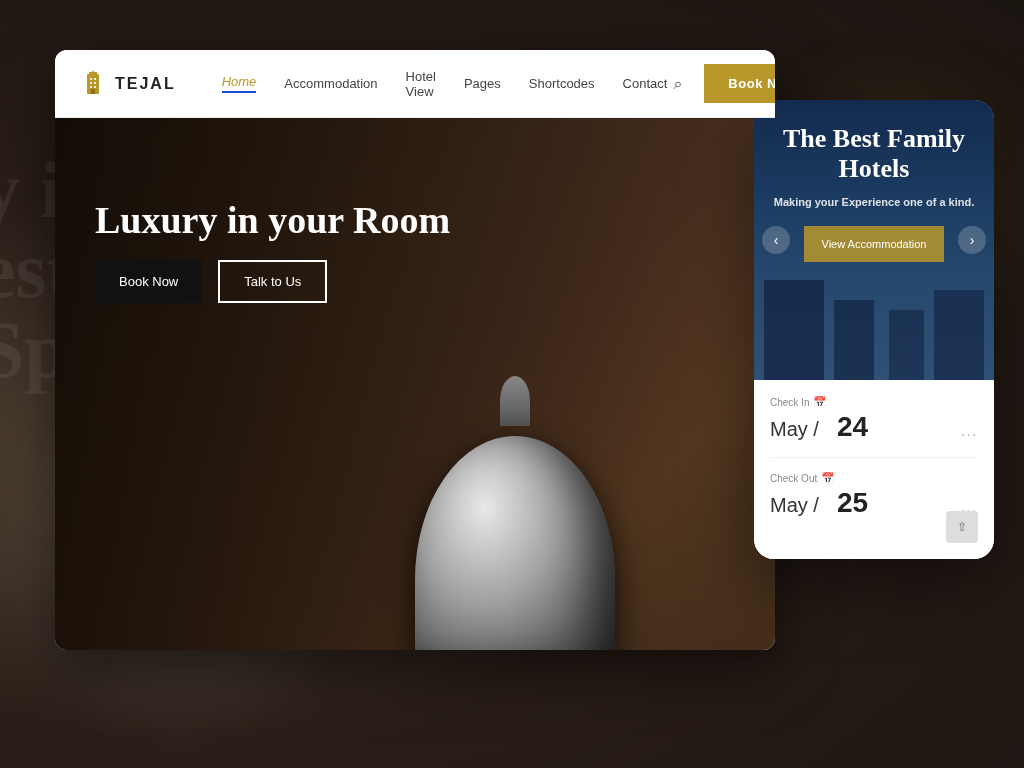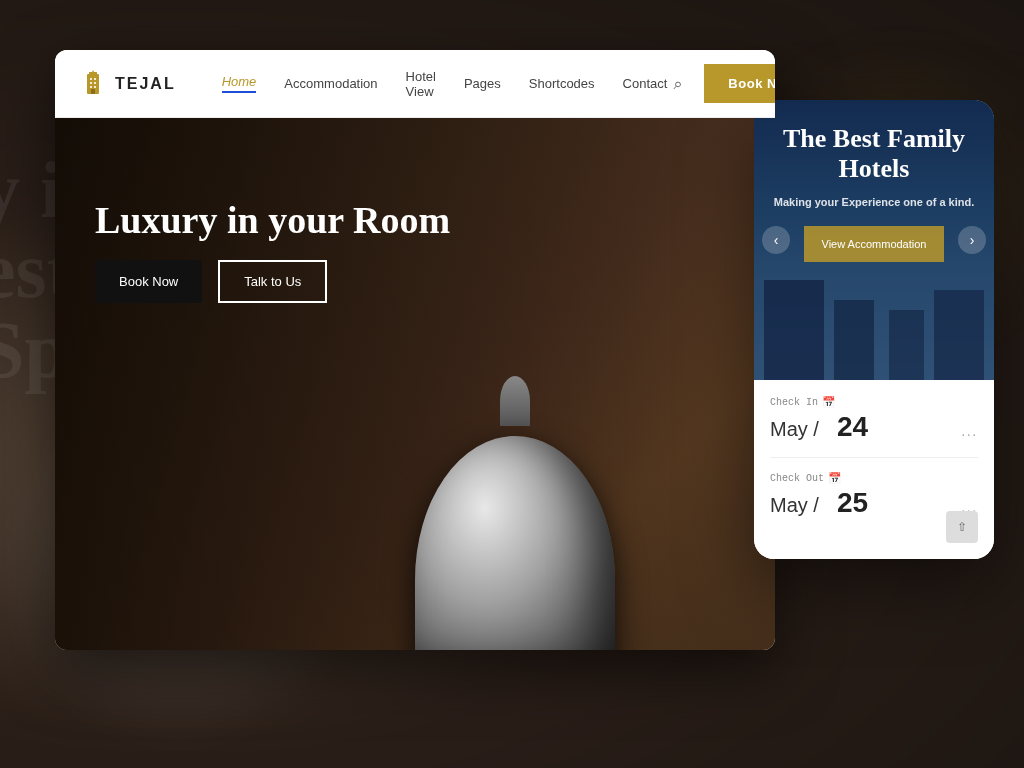--- a/index.html
+++ b/index.html
@@ -341,21 +341,21 @@
       background: #fff;
     }
 
     .booking-field {
       margin-bottom: 14px;
     }
 
     .booking-label {
       font-size: 10px;
       color: #888;
-      font-family: Liberation Mono, monospace;
+      font-family: Liberation Sans, sans-serif;
       margin-bottom: 2px;
       display: flex;
       align-items: center;
       gap: 4px;
     }
 
     .calendar-icon {
       font-size: 11px;
     }
 

